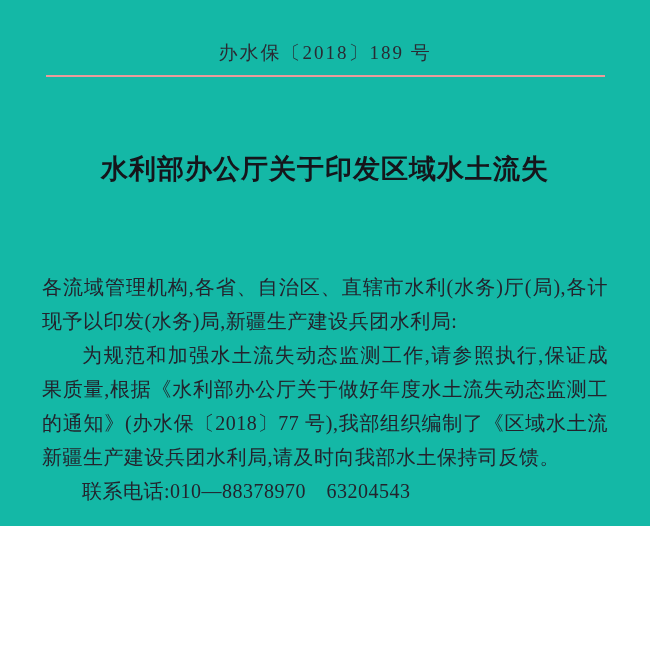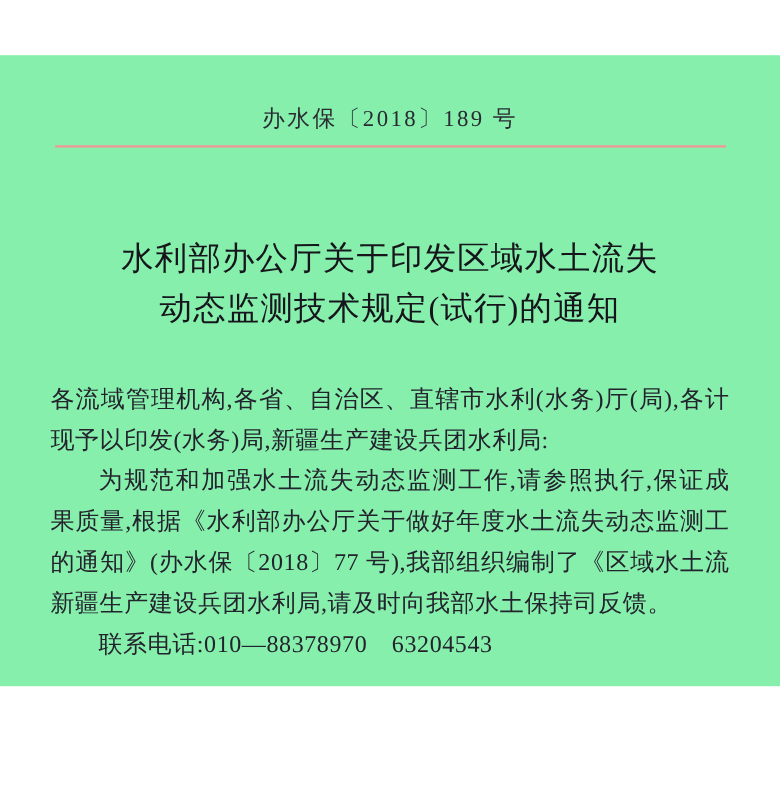--- a/index.html
+++ b/index.html
@@ -4,25 +4,24 @@
 <style>
   html, body {
     margin: 0;
     padding: 0;
     background: #ffffff;
   }
   .page {
     position: relative;
     width: 650px;
     height: 526px;
-    background: #86efac;
+    background: #14b8a6;
     font-family: "Liberation Serif", "DejaVu Serif", serif;
     color: #23232d;
     overflow: hidden;
-    margin-top: 46px;
   }
   .doc-number {
     position: absolute;
     top: 40px;
     left: 0;
     width: 100%;
     text-align: center;
     font-size: 19px;
     letter-spacing: 2px;
     color: #2a2a33;
@@ -36,21 +35,21 @@
     background: #ec9b9b;
   }
   .title {
     position: absolute;
     top: 148px;
     left: 0;
     width: 100%;
     margin: 0;
     text-align: center;
     font-size: 27px;
-    font-weight: normal;
+    font-weight: bold;
     line-height: 42px;
     letter-spacing: 1px;
     color: #15151b;
   }
   .title .title-line {
     display: block;
   }
   .body-text {
     position: absolute;
     top: 270px;
@@ -86,21 +85,20 @@
 <body>
 
 <div class="page">
 
   <div class="doc-number">办水保〔2018〕189 号</div>
 
   <div class="red-line"></div>
 
   <h1 class="title">
     <span class="title-line">水利部办公厅关于印发区域水土流失</span>
-    <span class="title-line">动态监测技术规定(试行)的通知</span>
   </h1>
 
   <div class="body-text">
     <div class="body-line just">各流域管理机构,各省、自治区、直辖市水利(水务)厅(局),各计划</div>
     <div class="body-line">现予以印发(水务)局,新疆生产建设兵团水利局:</div>
     <div class="body-line just indent">为规范和加强水土流失动态监测工作,请参照执行,保证成</div>
     <div class="body-line just">果质量,根据《水利部办公厅关于做好年度水土流失动态监测工作</div>
     <div class="body-line just">的通知》(办水保〔2018〕77 号),我部组织编制了《区域水土流失动</div>
     <div class="body-line">新疆生产建设兵团水利局,请及时向我部水土保持司反馈。</div>
     <div class="body-line indent">联系电话:010—88378970　63204543</div>

